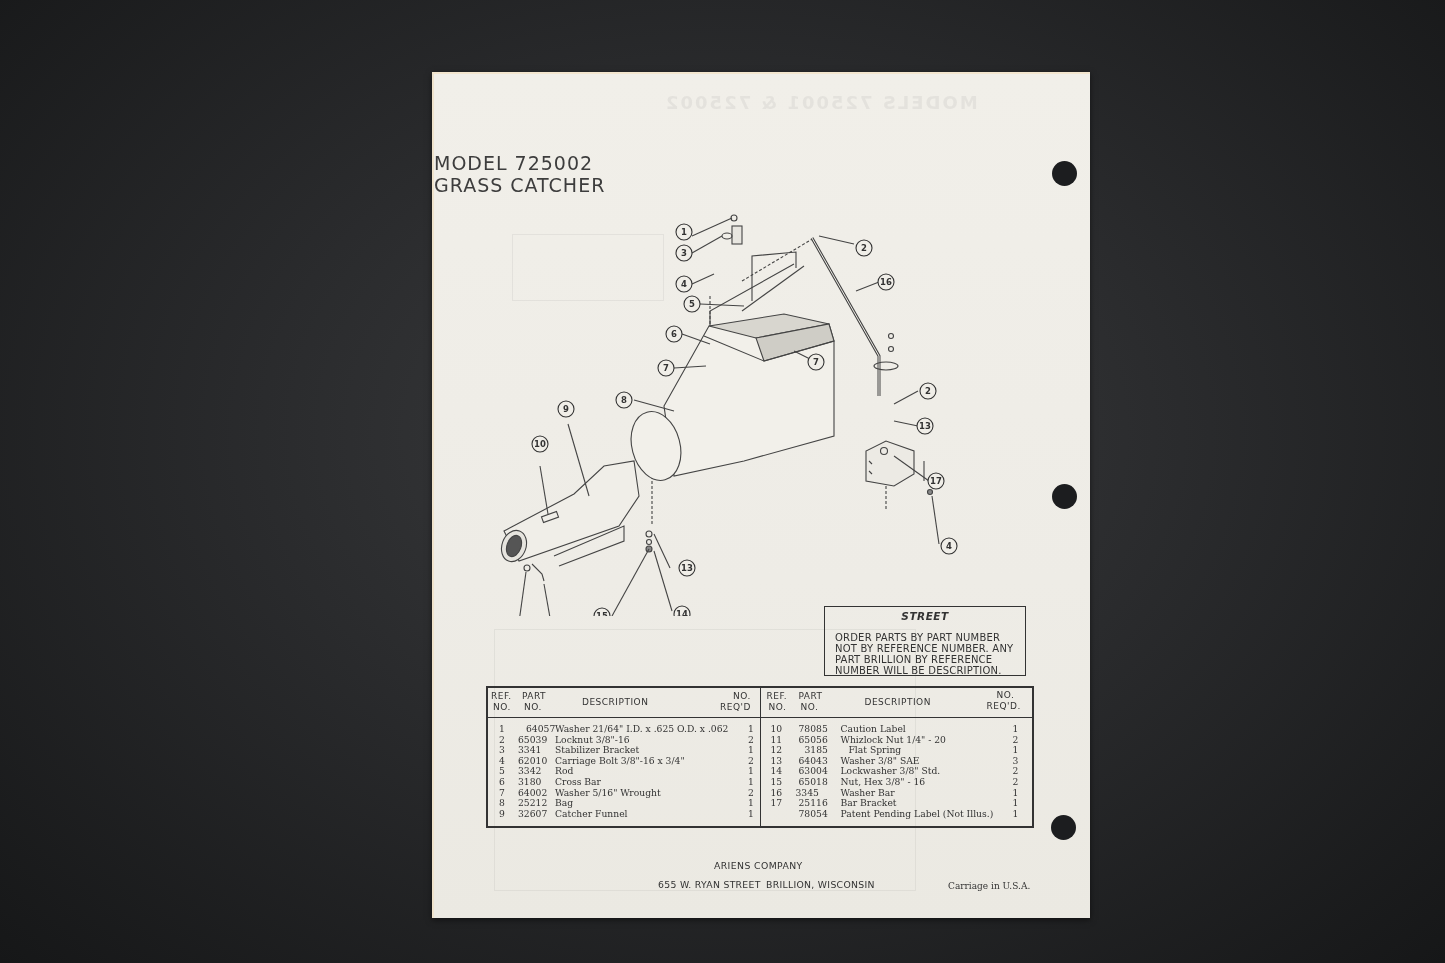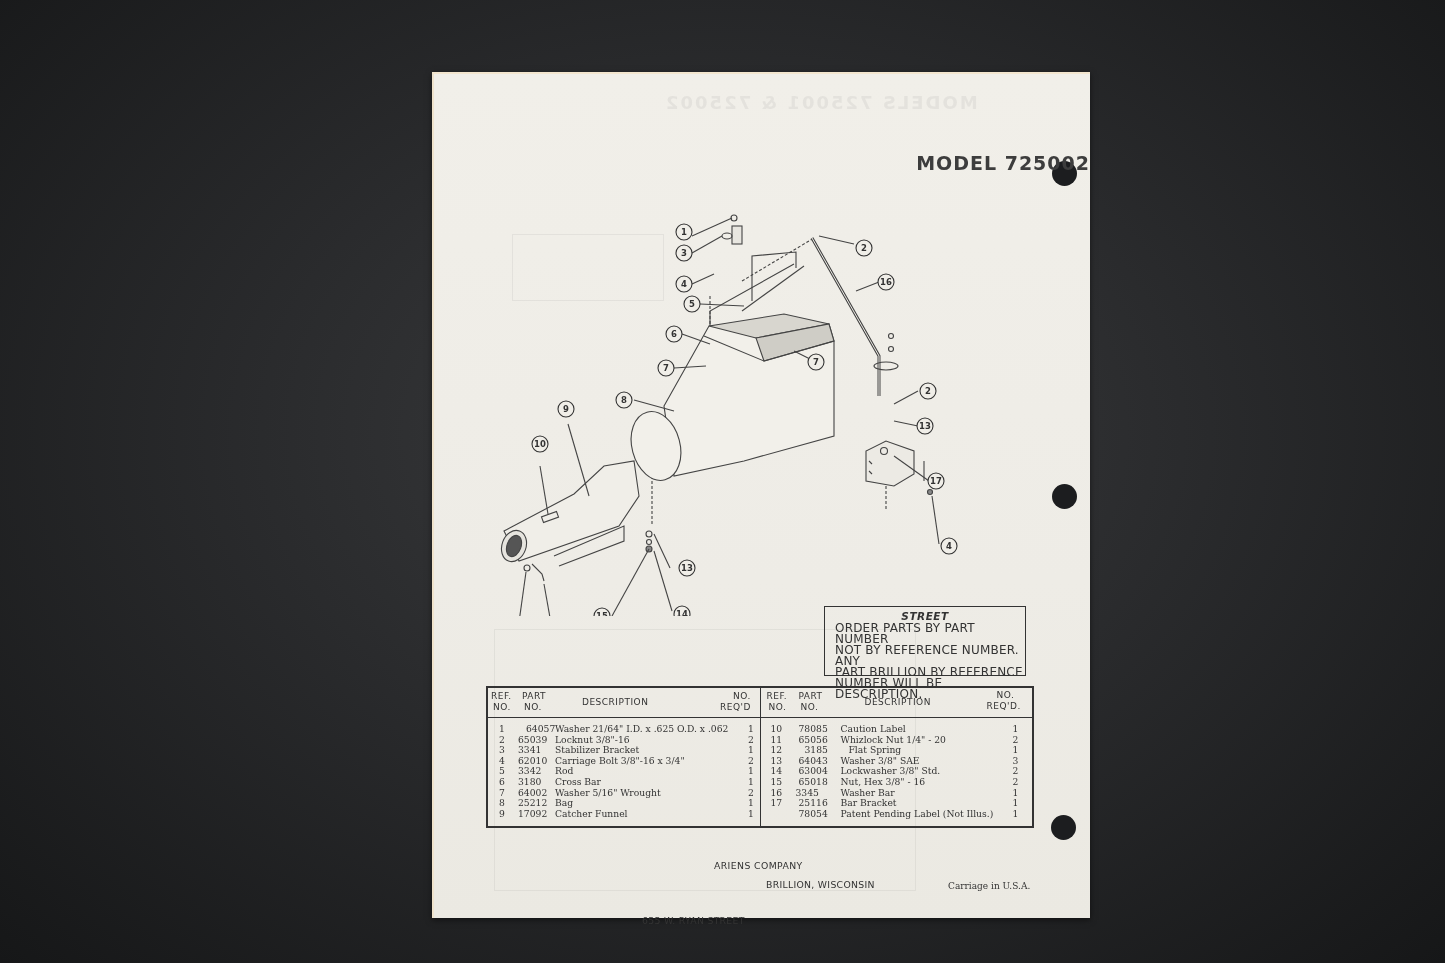--- a/index.html
+++ b/index.html
@@ -15,66 +15,67 @@
     border-left: 2px solid #efe3cc;
     border-top: 2px solid #f3e6cf;
   }
   .hole { position:absolute; width:25px; height:25px; border-radius:50%; background:#1c1d1f; }
   .ghost {
     position:absolute; color:rgba(120,120,120,0.10); font-family:"DejaVu Sans", sans-serif;
     font-weight:bold; font-size:18px; transform: scaleX(-1); letter-spacing:2px;
   }
   .ghost-box { position:absolute; border:1px solid rgba(120,120,120,0.10); }
   .title {
-    position:absolute; left:0; width:100%; top:78px; text-align:right;
-    font-family:"DejaVu Sans", sans-serif; font-weight:bold; color:#3d3d3d;
+    position:absolute; left:0; width:100%; top:78px; text-align:left;
+    font-family:"DejaVu Sans", sans-serif; font-weight:normal; color:#3d3d3d;
     font-size:19px; line-height:22px; letter-spacing:1px;
   }
   .diagram { position:absolute; left:40px; top:122px; width:580px; height:420px; }
   .callout-text { font-family:"DejaVu Sans", sans-serif; font-size:8.5px; fill:#333; font-weight:bold; }
   .caution {
     position:absolute; left:390px; top:532px; width:200px; height:68px;
     border:1.5px solid #333; background:transparent; text-align:left;
     font-family:"DejaVu Sans", sans-serif; color:#333;
   }
   .caution .ctitle { text-align:center; font-style:italic; font-weight:bold; font-size:10.5px; margin-top:3px; letter-spacing:0.5px; }
-  .caution .cbody { font-size:12px; line-height:11px; padding-left:10px; letter-spacing:0.2px; margin-top:1px;}
+  .caution .cbody { font-size:10px; line-height:11px; padding-left:10px; letter-spacing:0.2px; margin-top:10px;}
   .parts {
     position:absolute; left:52px; top:612px; width:544px; height:138px;
     border:2px solid #333; display:flex;
   }
   .half { flex:1; position:relative; }
   .half.left { border-right:1.5px solid #333; }
   .hdr { height:29px; border-bottom:1.5px solid #333; position:relative;
     font-family:"DejaVu Sans", sans-serif; color:#333; font-size:9px; letter-spacing:0.5px; }
   .hdr span { position:absolute; line-height:11px; }
   .rows { padding-top:6px; font-family:"DejaVu Serif", serif; color:#333; font-size:9.2px; }
   .row { position:relative; height:10.6px; line-height:10.6px; white-space:nowrap; }
   .row span { position:absolute; top:0; }
   .footer { position:absolute; left:0; width:100%; top:786px; font-family:"DejaVu Sans", sans-serif; color:#333; font-size:9.3px; }
   .footer .co { position:absolute; left:280px; top:0; letter-spacing:0.4px; }
-  .footer .addr { position:absolute; left:208px; top:19px; letter-spacing:0.3px;margin-top:36px; }
+  .footer .addr { position:absolute; left:224px; top:19px; letter-spacing:0.3px; }
   .footer .city { position:absolute; left:332px; top:19px; letter-spacing:0.3px; }
   .footer .printed { position:absolute; left:514px; top:21px; font-family:"DejaVu Serif", serif; font-size:9px; }
 </style>
 </head>
 <body>
 
 <div class="page">
 
   <div class="hole" style="left:618px; top:87px;"></div>
   <div class="hole" style="left:618px; top:410px;"></div>
   <div class="hole" style="left:617px; top:741px;"></div>
 
   <div class="ghost" style="left:230px; top:18px;">MODELS 725001 &amp; 725002</div>
   <div class="ghost-box" style="left:78px; top:160px; width:150px; height:65px;"></div>
   <div class="ghost-box" style="left:60px; top:555px; width:420px; height:260px;"></div>
 
   <div class="title">
     <div>MODEL 725002</div>
+    <div>GRASS CATCHER</div>
   </div>
 
   <svg class="diagram" viewBox="0 0 580 420" xmlns="http://www.w3.org/2000/svg">
     <g stroke="#444" fill="none" stroke-width="1.1">
 
       <path d="M268 85 L340 42" stroke-dasharray="3,2"></path>
       <path d="M320 230 L320 160" stroke-dasharray="3,2"></path>
       <path d="M178 240 L178 330" stroke-dasharray="3,2"></path>
       <path d="M412 250 L412 315" stroke-dasharray="3,2"></path>
       <path d="M236 100 L236 170" stroke-dasharray="3,2"></path>
@@ -253,21 +254,21 @@
             <span style="left:260px">2</span>
           </div>
         <div class="row">
             <span style="left:11px">8</span>
             <span style="left:30px">25212</span>
             <span style="left:67px">Bag</span>
             <span style="left:260px">1</span>
           </div>
         <div class="row">
             <span style="left:11px">9</span>
-            <span style="left:30px">17092</span>
+            <span style="left:30px">32607</span>
             <span style="left:67px">Catcher Funnel</span>
             <span style="left:260px">1</span>
           </div>
       </div>
     </div>
     <div class="half right">
       <div class="hdr">
         <span style="left:6px; top:3px;">REF.</span>
         <span style="left:8px; top:14px;">NO.</span>
         <span style="left:38px; top:3px;">PART</span>

